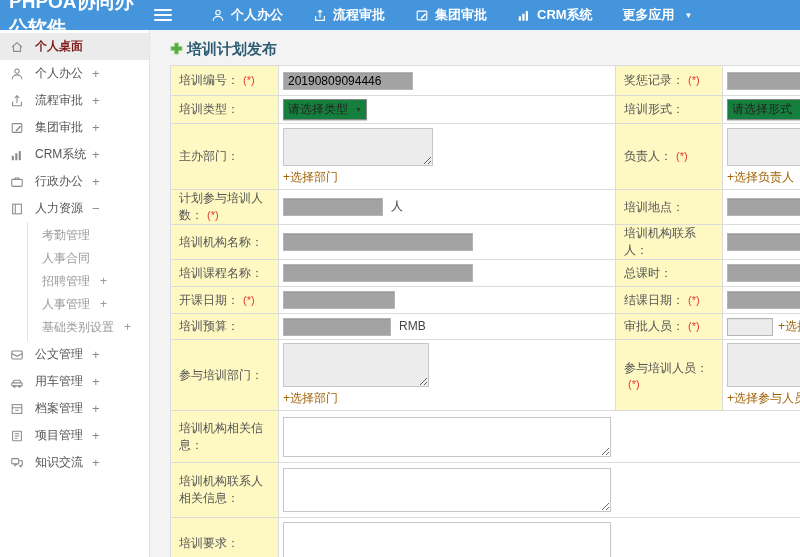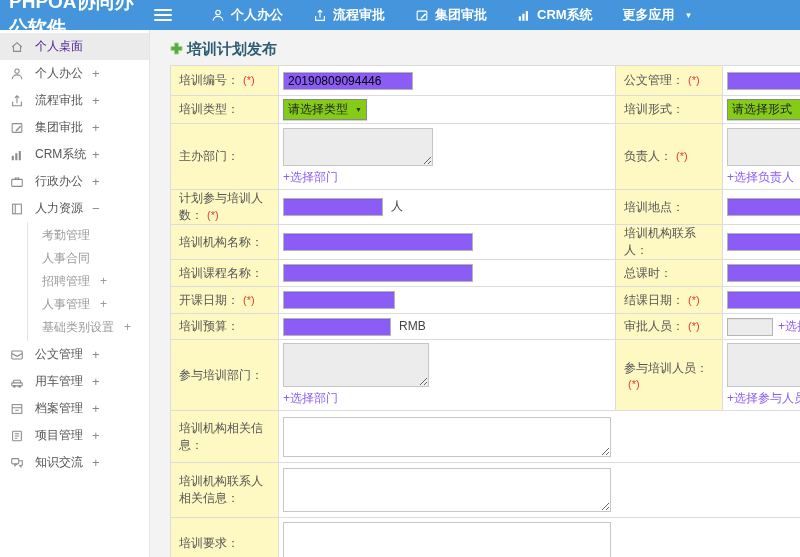--- a/index.html
+++ b/index.html
@@ -21,62 +21,62 @@
 
   
   .body{ display:flex; height:527px; }
   .sidebar{ width:150px; background:#fff; border-right:1px solid #e4e4e4; padding-top:3px;
             flex:none; overflow:hidden; }
   .main{ flex:1; overflow:hidden; padding:2px 0 0 20px; }
 
   
   .side-item{ height:27px; display:flex; align-items:center; padding:0 10px; font-size:12px;
               color:#555; position:relative; cursor:pointer; }
-  .side-item.active{ background:#ebebeb; color:#4c1d95; }
+  .side-item.active{ background:#ebebeb; color:#7f1d1d;font-weight:bold; }
   .sicon{ width:16px; margin-right:9px; display:flex; align-items:center; }
   .expand{ position:absolute; left:92px; color:#8a8a8a; font-size:13px; }
   .sub{ margin-left:27px; border-left:1px solid #e3e3e3; padding:2px 0; }
   .sub-item{ height:23px; line-height:23px; padding-left:14px; font-size:12px; color:#9a9a9a;
              cursor:pointer; }
   .sub-item .sexpand{ margin-left:10px; color:#9a9a9a; }
 
   
   .page-title{ display:flex; align-items:center; gap:4px; font-size:15px; font-weight:bold;
                color:#2e5d73; margin:8px 0 6px 0; }
 
   
   table.form{ border-collapse:collapse; table-layout:fixed; width:852px; background:#fff; }
   td{ border:1px solid #dcdcdc; font-size:12px; color:#555; vertical-align:middle; }
   td.lbl{ background:#fef9c3; padding:0 4px 0 8px; }
   td.val{ padding:3px 4px; background:#fff; }
   tr.h30 td{height:30px} tr.h28 td{height:28px} tr.h66 td{height:66px} tr.h27 td{height:27px}
   tr.h26 td{height:26px} tr.h52 td{height:52px} tr.h55 td{height:55px}
 
   .inp{ border:1px solid #b5b5b5; height:18px; font-size:12px; padding:1px 4px;
-        vertical-align:middle; background:#8b5cf6; box-shadow:inset 0 1px 1px rgba(0,0,0,.06); }
+        vertical-align:middle; background:#a3a3a3; box-shadow:inset 0 1px 1px rgba(0,0,0,.06); }
   .inp.gray{ background:#ececec; }
   .w130{width:130px} .w100{width:100px} .w190{width:190px} .w112{width:112px}
   .w108{width:108px} .w240{width:240px} .w46{width:46px}
 
-  .sel{ display:inline-flex; align-items:center; border:1px solid #8a8a8a; background:#84cc16;
+  .sel{ display:inline-flex; align-items:center; border:1px solid #8a8a8a; background:#15803d;
         font-size:12px; padding:1px 4px; color:#222; cursor:pointer;
         box-shadow:0 1px 1px rgba(0,0,0,.18); }
   .sel:after{ content:"▼"; font-size:7px; color:#333; margin-left:7px; }
 
   textarea{ border:1px solid #c6c6c6; font-size:12px; resize:both; display:block; }
   .ta-gray{ background:#ececec; }
   .ta-s{ width:150px; height:38px; }
   .ta-r{ width:240px; height:38px; }
   .ta-m{ width:146px; height:44px; }
   .ta-r2{ width:240px; height:44px; }
   .ta-wide{ width:328px; height:40px; background:#fff; }
   .ta-wide.tall{ height:44px; }
   .cell-link{ margin-top:3px; }
 
-  .lnk{ color:#8b5cf6; font-size:12px; text-decoration:none; cursor:pointer; }
+  .lnk{ color:#a16207; font-size:12px; text-decoration:none; cursor:pointer; }
   .req{ color:#e53a2e; margin-left:4px; font-size:11px; }
   .suffix{ margin-left:8px; color:#444; }
   .inline-lnk{ margin-left:5px; }
 </style>
 </head>
 <body>
 
 <div class="screen">
 
   <div class="topbar">
@@ -281,21 +281,21 @@
             <col style="width:108px">
             <col style="width:337px">
             <col style="width:107px">
             <col style="width:300px">
           </colgroup>
 
         <tbody>
             <tr class="h30">
           <td class="lbl"><span>培训编号：</span><span class="req">(*)</span></td>
           <td class="val"><input class="inp w130" value="20190809094446" style=""></td>
-          <td class="lbl"><span>公文管理：</span><span class="req">(*)</span></td>
+          <td class="lbl"><span>奖惩记录：</span><span class="req">(*)</span></td>
           <td class="val"><input class="inp w240" value="" style=""></td>
         </tr>
 
         <tr class="h28">
           <td class="lbl"><span>培训类型：</span></td>
           <td class="val"><span class="sel">
                   <span>请选择类型</span>
                 </span></td>
           <td class="lbl"><span>培训形式：</span></td>
           <td class="val"><span class="sel">

